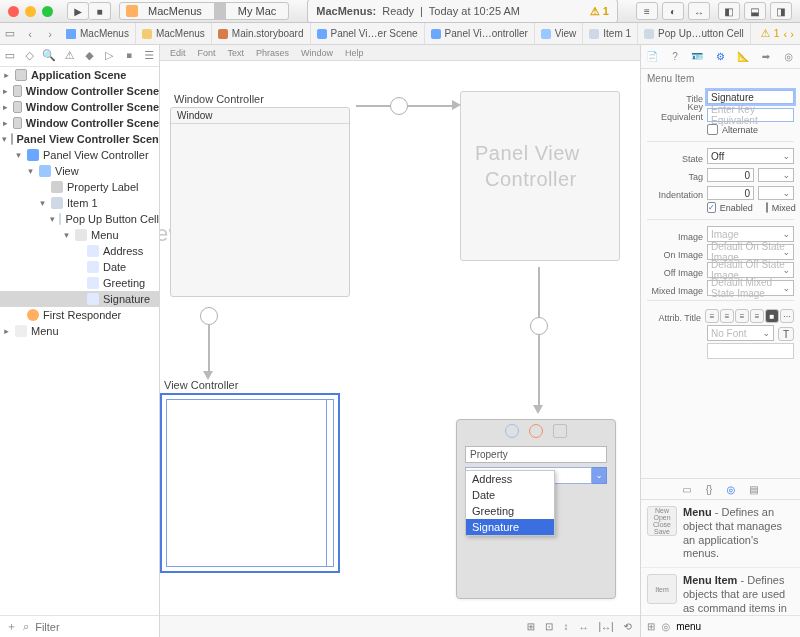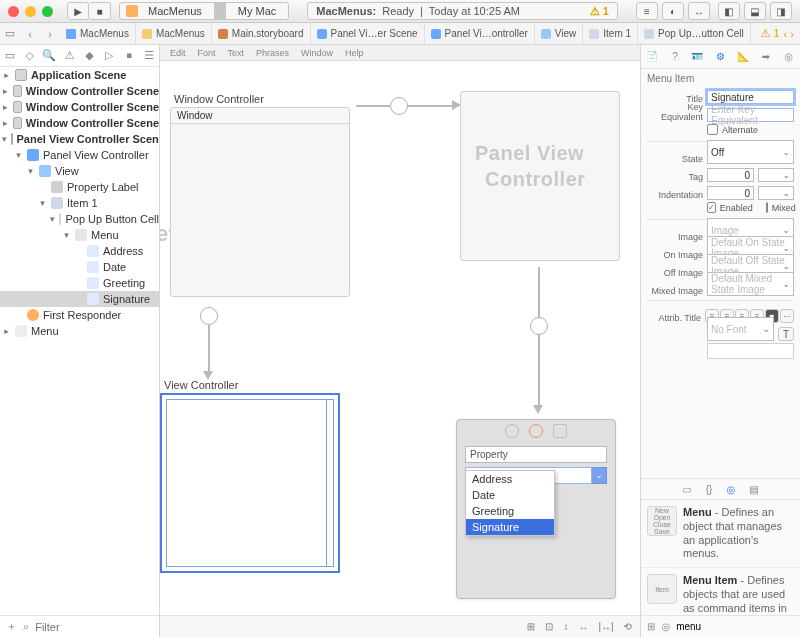--- a/index.html
+++ b/index.html
@@ -10,21 +10,21 @@
 .titlebar { height: 23px; background: linear-gradient(#f9f9f9,#e7e7e7); border-bottom: 1px solid #c9c9c9; display: flex; align-items: center; padding: 0 8px; gap: 8px; }
 .traffic { display: flex; gap: 6px; margin-right: 6px;}
 .dot { width: 11px; height: 11px; border-radius: 50%; }
 .dot.red { background: #ff5f57; } .dot.yel { background:#febc2e; } .dot.grn { background:#28c840; }
 .tb-btn { width: 22px; height: 18px; border: 1px solid #c6c6c6; border-radius: 3px; background: #f7f7f7; display:flex; align-items:center; justify-content:center; font-size:10px; color:#555; }
 .tb-group { display: flex; }
 .tb-group .tb-btn:not(:first-child){ border-left: none; }
 .scheme { display:flex; align-items:center; height:18px; border:1px solid #c6c6c6; border-radius:3px; background:#f7f7f7; }
 .scheme span { padding: 0 6px; font-size:11px; color:#444; display:flex; align-items:center; gap:4px;}
 .scheme .sep { width:1px; height:100%; background:#c6c6c6;}
-.activity { flex:1; margin: 0 10px; height:18px; border:1px solid #c6c6c6; border-radius:3px; background:#f7f7f7; display:flex; align-items:center; padding:0 8px; gap:6px; font-size:11px; color:#555; }
+.activity { flex:1; margin: 0 10px; height:24px; border:1px solid #c6c6c6; border-radius:3px; background:#f7f7f7; display:flex; align-items:center; padding:0 8px; gap:6px; font-size:11px; color:#555; }
 .activity .warn { margin-left:auto; color:#d9a400; font-weight:bold; }
 .right-tb { display:flex; gap:4px;}
 .mini-icon { width:12px; height:12px; display:inline-block; }
 
 
 .tabbar { height: 22px; background:#f4f4f4; border-bottom:1px solid #d7d7d7; display:flex; align-items:center; }
 .tabbar .navbtn { width:20px; height:100%; display:flex; align-items:center; justify-content:center; color:#888; }
 .jump { height:100%; display:flex; align-items:center; overflow:hidden; flex:1; }
 .crumb { padding:0 6px; height:100%; display:flex; align-items:center; gap:4px; color:#555; font-size:10px; border-right:1px solid #e0e0e0; white-space:nowrap;}
 .crumb .ic { width:10px; height:10px; border-radius:2px; background:#6aa7ff; display:inline-block; }
@@ -58,21 +58,21 @@
 .navfoot input { flex:1; border:none; outline:none; font-size:11px; background:transparent;}
 
 
 .canvaswrap { flex:1; display:flex; flex-direction:column; min-width:0; }
 .doctabs { height:16px; background:#f1f1f1; border-bottom:1px solid #dcdcdc; font-size:9px; color:#888; padding:0 10px; display:flex; align-items:center; gap:12px; overflow:hidden;}
 .canvas { flex:1; position:relative; background:#fff; overflow:hidden; }
 .ibscene { position:absolute; }
 .scenetitle { font-size:11px; color:#444; padding:2px 4px; }
 .winpanel { width:180px; height:190px; background:#f6f6f6; border:1px solid #cfcfcf; border-radius:3px; }
 .winpanel .hdr { height:16px; border-bottom:1px solid #d7d7d7; font-size:10px; padding:0 6px; display:flex; align-items:center;}
-.ghosttxt { position:absolute; font-size:22px; font-weight:700; color:#c9c9c9; letter-spacing:0.5px; }
+.ghosttxt { position:absolute; font-size:22px; font-weight:400; color:#c9c9c9; letter-spacing:0.5px; }
 .vcselect { width:180px; height:180px; border:2px solid #4c7cde; background:#fff; position:absolute; }
 .vcselect .inner { position:absolute; inset:4px; border:1px solid #7ea0e8; }
 .vcselect .inner2 { position:absolute; top:4px; bottom:4px; right:4px; width:8px; border:1px solid #7ea0e8;}
 .flowline { position:absolute; background:#b9b9b9; }
 .flowcir { position:absolute; width:18px; height:18px; border:1px solid #b0b0b0; border-radius:50%; background:#fff; }
 .arrowdown { position:absolute; width:0; height:0; border-left:5px solid transparent; border-right:5px solid transparent; border-top:9px solid #b9b9b9;}
 .arrowright{ position:absolute; width:0;height:0; border-top:5px solid transparent; border-bottom:5px solid transparent; border-left:9px solid #b9b9b9;}
 
 
 .pvcpanel { position:absolute; width:160px; height:180px; background:#e0e0e0; border:1px solid #bcbcbc; border-radius:4px; box-shadow:0 1px 3px rgba(0,0,0,.08);}
@@ -94,21 +94,21 @@
 .inspector { width:160px; border-left:1px solid #d7d7d7; background:#fafafa; display:flex; flex-direction:column; font-size:10px;}
 .insptabs { height:24px; border-bottom:1px solid #e0e0e0; display:flex; align-items:center; justify-content:space-around; }
 .insptabs span { width:16px; height:16px; display:flex; align-items:center; justify-content:center; color:#888;}
 .insptabs span.active { color:#2b6ff0;}
 .ih { font-size:10px; color:#777; padding:4px 6px 2px; }
 .form { padding: 0 6px 4px; }
 .frow { display:flex; align-items:flex-end; height:18px; gap:4px; }
 .frow .fl { width:56px; text-align:right; color:#666; font-size:9px; }
 .finput { flex:1; height:14px; border:1px solid #9abaf0; background:#fff; font-size:10px; padding:0 3px; display:flex; align-items:center; position:relative;}
 .finput.sel { outline:2px solid rgba(80,140,255,.5); }
-.fsel { flex:1; height:24px; border:1px solid #bcbcbc; background:#fff; font-size:10px; padding:0 3px; display:flex; align-items:center; position:relative;}
+.fsel { flex:1; height:16px; border:1px solid #bcbcbc; background:#fff; font-size:10px; padding:0 3px; display:flex; align-items:center; position:relative;}
 .fsel::after, .stepper::after { content:"⌄"; position:absolute; right:3px; font-size:9px; color:#777; }
 .stepper { width:36px; height:14px; border:1px solid #bcbcbc; background:#fff; position:relative; display:flex; align-items:center; justify-content:flex-end; padding-right:14px; font-size:10px;}
 .chk { width:11px; height:11px; border:1px solid #8a8a8a; border-radius:2px; display:inline-flex; align-items:center; justify-content:center; background:#fff; font-size:8px; color:#2b6ff0;}
 .chkrow { display:flex; align-items:center; gap:4px; font-size:9px; color:#555; padding:2px 0 2px 60px;}
 .sepline { height:1px; background:#e5e5e5; margin:4px 0;}
 .placeholder { color:#bbb; }
 
 .libtabs { height:22px; border-top:1px solid #e0e0e0; border-bottom:1px solid #e0e0e0; display:flex; align-items:center; justify-content:center; gap:14px; color:#888;}
 .libtabs span.active{ color:#2b6ff0; }
 .library { flex:1; overflow:auto; }

